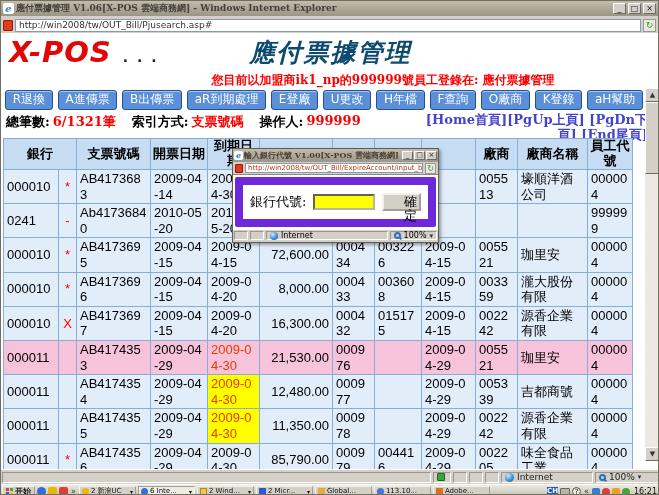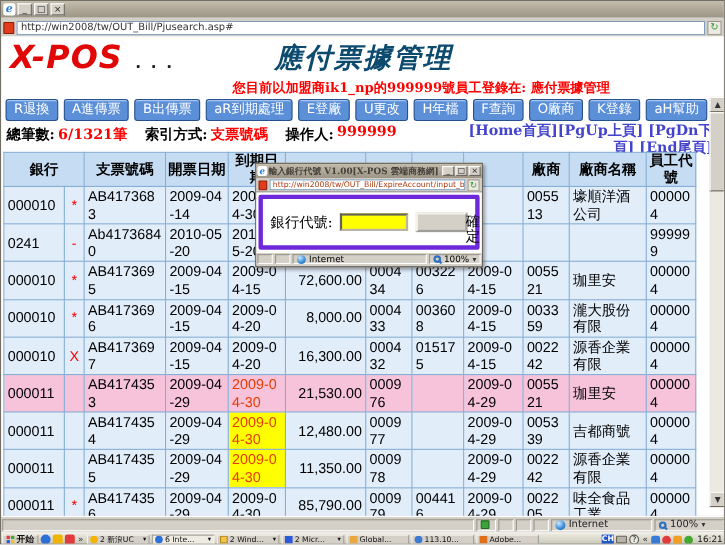--- a/index.html
+++ b/index.html
@@ -87,34 +87,34 @@
   .p-title .ie-e { width:9px; height:9px; font-size:8px; line-height:9px; }
   .p-title-text { flex:1; font:bold 8px "DejaVu Serif",serif; color:#43403a; white-space:nowrap; overflow:hidden; }
   .p-title .winbtn { width:11px; height:9px; font-size:7px; line-height:7px; }
   .p-addr { height:13px; background:#d4d0c8; display:flex; align-items:center; padding:0 2px; gap:2px;
     border-bottom:1px solid #8d897e; }
   .p-addr .page-ic { width:8px; height:9px; }
   .p-addr-input { flex:1; height:10px; background:#fff; border:1px solid #7f9db9; font-size:7px; color:#b03a10;
     padding:0 2px; white-space:nowrap; overflow:hidden; }
   .p-addr .go-btn { width:11px; height:11px; font-size:8px; line-height:9px; }
   .p-body { height:54px; background:#fff; padding:2px; }
-  .p-frame { height:100%; border:4px solid #6d28d9; border-radius:2px; background:#fff;
+  .p-frame { height:100%; border:8px solid #6d28d9; border-radius:2px; background:#fff;
     display:flex; align-items:center; padding:0 7px; gap:7px; }
   .p-label { font:13px "DejaVu Serif",serif; color:#000; white-space:nowrap; }
   .p-input { width:62px; height:16px; background:#ffff00; border:2px inset #b8b4aa; font-size:11px; }
   .okbtn { width:46px; height:18px; background:#d4d0c8; border:2px outset #f4f1ea;
-    font:13px "DejaVu Serif",serif; text-align:left; line-height:14px; color:#000; letter-spacing:2px;padding-left:43px; }
+    font:13px "DejaVu Serif",serif; text-align:right; line-height:14px; color:#000; letter-spacing:2px; }
   .p-status { height:12px; background:#d4d0c8; border-top:1px solid #fff; display:flex; align-items:center;
     font-size:8px; padding:0 1px; gap:2px; }
   .p-status .seg { height:9px; }
   .p-status .globe { width:8px; height:8px; }
 
   
   .taskbar { position:absolute; top:483px; left:0; width:659px; height:12px;
-    background:linear-gradient(#eceade,#c6c2b6); border-top:1px solid #fff; display:flex; align-items:center;
+    background:linear-gradient(#eceade,#c6c2b6); border-top:1px solid #fff; display:flex; align-items:flex-end;
     padding:0 1px; gap:2px; font-size:8px; color:#111; }
   .startbtn { height:10px; display:flex; align-items:center; gap:2px; background:#d4d0c8;
     border:1px outset #f5f2ea; padding:0 3px; font-weight:bold; font-size:8px; }
   .winflag { width:7px; height:7px; display:grid; grid-template-columns:3px 3px; grid-template-rows:3px 3px; gap:1px; }
   .winflag i { display:block; } .wf1{background:#e23b3b;} .wf2{background:#44a832;} .wf3{background:#2a5ad8;} .wf4{background:#f0c020;}
   .ql { width:9px; height:9px; border-radius:2px; flex:0 0 auto; }
   .ql.ie { background:#2e6fd8; border-radius:50%; }
   .ql.uc { background:#f0b400; }
   .ql.mail { background:#e23b3b; }
   .chev { font-size:8px; color:#333; padding:0 1px; }
@@ -136,20 +136,21 @@
   .ti1{background:#3a7bd5;} .ti2{background:#e23b3b;border-radius:50%;} .ti3{background:#f0a020;} .ti4{background:#44a832;border-radius:50%;}
   .clock { font-size:8px; padding:0 2px; }
 </style>
 </head>
 <body>
 
 <div class="screen">
 
   <div class="titlebar">
     <span class="ie-e">e</span>
+    <span class="title-text">應付票據管理 V1.06[X-POS 雲端商務網] - Windows Internet Explorer</span>
     <span class="winbtn">_</span>
     <span class="winbtn">□</span>
     <span class="winbtn">×</span>
   </div>
 
   <div class="addressbar">
     <span class="page-ic"></span>
     <input class="addr-input" readonly="" value="http://win2008/tw/OUT_Bill/Pjusearch.asp#" style="">
     <span class="go-btn">↻</span>
   </div>

